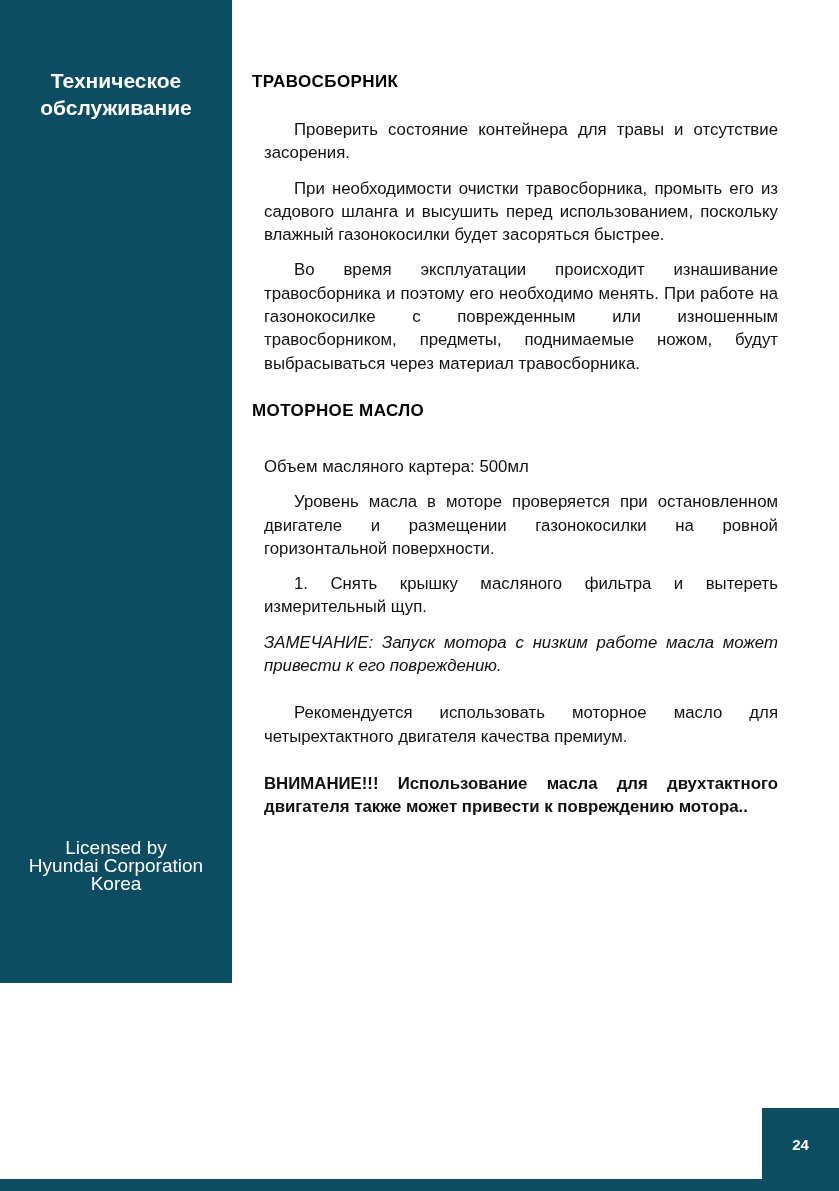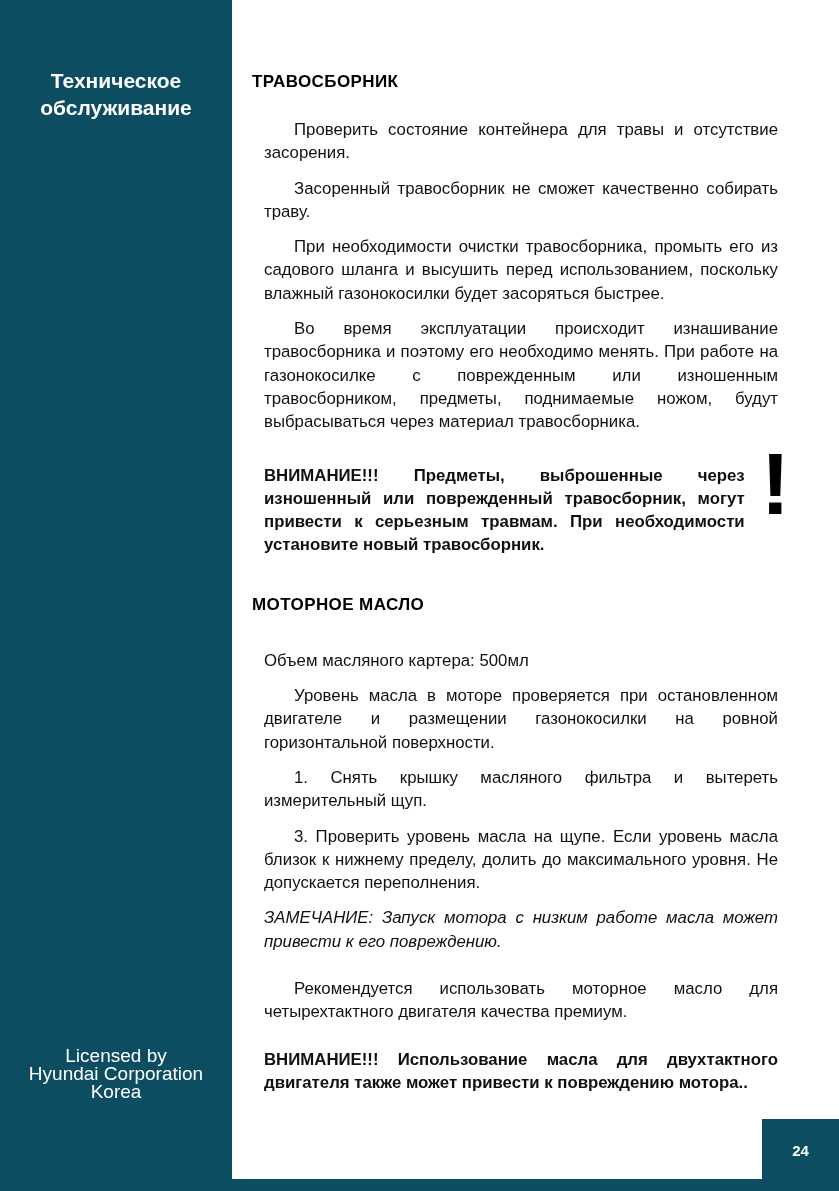--- a/index.html
+++ b/index.html
@@ -13,21 +13,21 @@
     background: #ffffff;
     overflow: hidden;
     margin: 0 auto;
   }
 
   
   .sidebar {
     position: absolute;
     left: 0; top: 0;
     width: 232px;
-    height: 1191px;
+    height: 983px;
     background: #0d4d62;
   }
   .sidebar-title {
     margin-top: 68px;
     padding: 0 14px;
     color: #ffffff;
     font-size: 21px;
     font-weight: 700;
     text-align: center;
     line-height: 1.28;
@@ -91,21 +91,21 @@
   .bottom-bar {
     position: absolute;
     left: 0; right: 0; bottom: 0;
     height: 12px;
     background: #0d4d62;
   }
   .page-number-box {
     position: absolute;
     right: 0; bottom: 0;
     width: 77px;
-    height: 72px;
+    height: 83px;
     background: #0d4d62;
     display: flex;
     align-items: center;
     justify-content: center;
     padding-bottom: 10px;
   }
   .page-number-box span {
     color: #ffffff;
     font-size: 15px;
     font-weight: 700;
@@ -123,35 +123,29 @@
       <div>Hyundai Corporation</div>
       <div>Korea</div>
     </div>
   </aside>
 
   <main class="main">
 
     <h1>ТРАВОСБОРНИК</h1>
 
     <p class="indent">Проверить состояние контейнера для травы и отсутствие засорения.</p>
-    <p class="indent">Засоренный травосборник не сможет качественно собирать траву.</p>
     <p class="indent">При необходимости очистки травосборника, промыть его из садового шланга и высушить перед использованием, поскольку влажный газонокосилки будет засоряться быстрее.</p>
     <p class="indent">Во время эксплуатации происходит изнашивание травосборника и поэтому его необходимо менять. При работе на газонокосилке с поврежденным или изношенным травосборником, предметы, поднимаемые ножом, будут выбрасываться через материал травосборника.</p>
 
-    <div class="warning-row">
-      <p class="warning warning-text">ВНИМАНИЕ!!! Предметы, выброшенные через изношенный или поврежденный травосборник, могут привести к серьезным травмам. При необходимости установите новый травосборник.</p>
-      <span class="bang">!</span>
-    </div>
 
     <h1 class="h2">МОТОРНОЕ МАСЛО</h1>
 
     <p>Объем масляного картера: 500мл</p>
     <p class="indent">Уровень масла в моторе проверяется при остановленном двигателе и размещении газонокосилки на ровной горизонтальной поверхности.</p>
     <p class="indent">1. Снять крышку масляного фильтра и вытереть измерительный щуп.</p>
-    <p class="indent">3. Проверить уровень масла на щупе. Если уровень масла близок к нижнему пределу, долить до максимального уровня. Не допускается переполнения.</p>
     <p class="note">ЗАМЕЧАНИЕ: Запуск мотора с низким работе масла может привести к его повреждению.</p>
     <p class="indent spaced">Рекомендуется использовать моторное масло для четырехтактного двигателя качества премиум.</p>
     <p class="warning spaced">ВНИМАНИЕ!!! Использование масла для двухтактного двигателя также может привести к повреждению мотора..</p>
 
   </main>
 
   <div class="bottom-bar"></div>
 
   <div class="page-number-box">
     <span>24</span>

